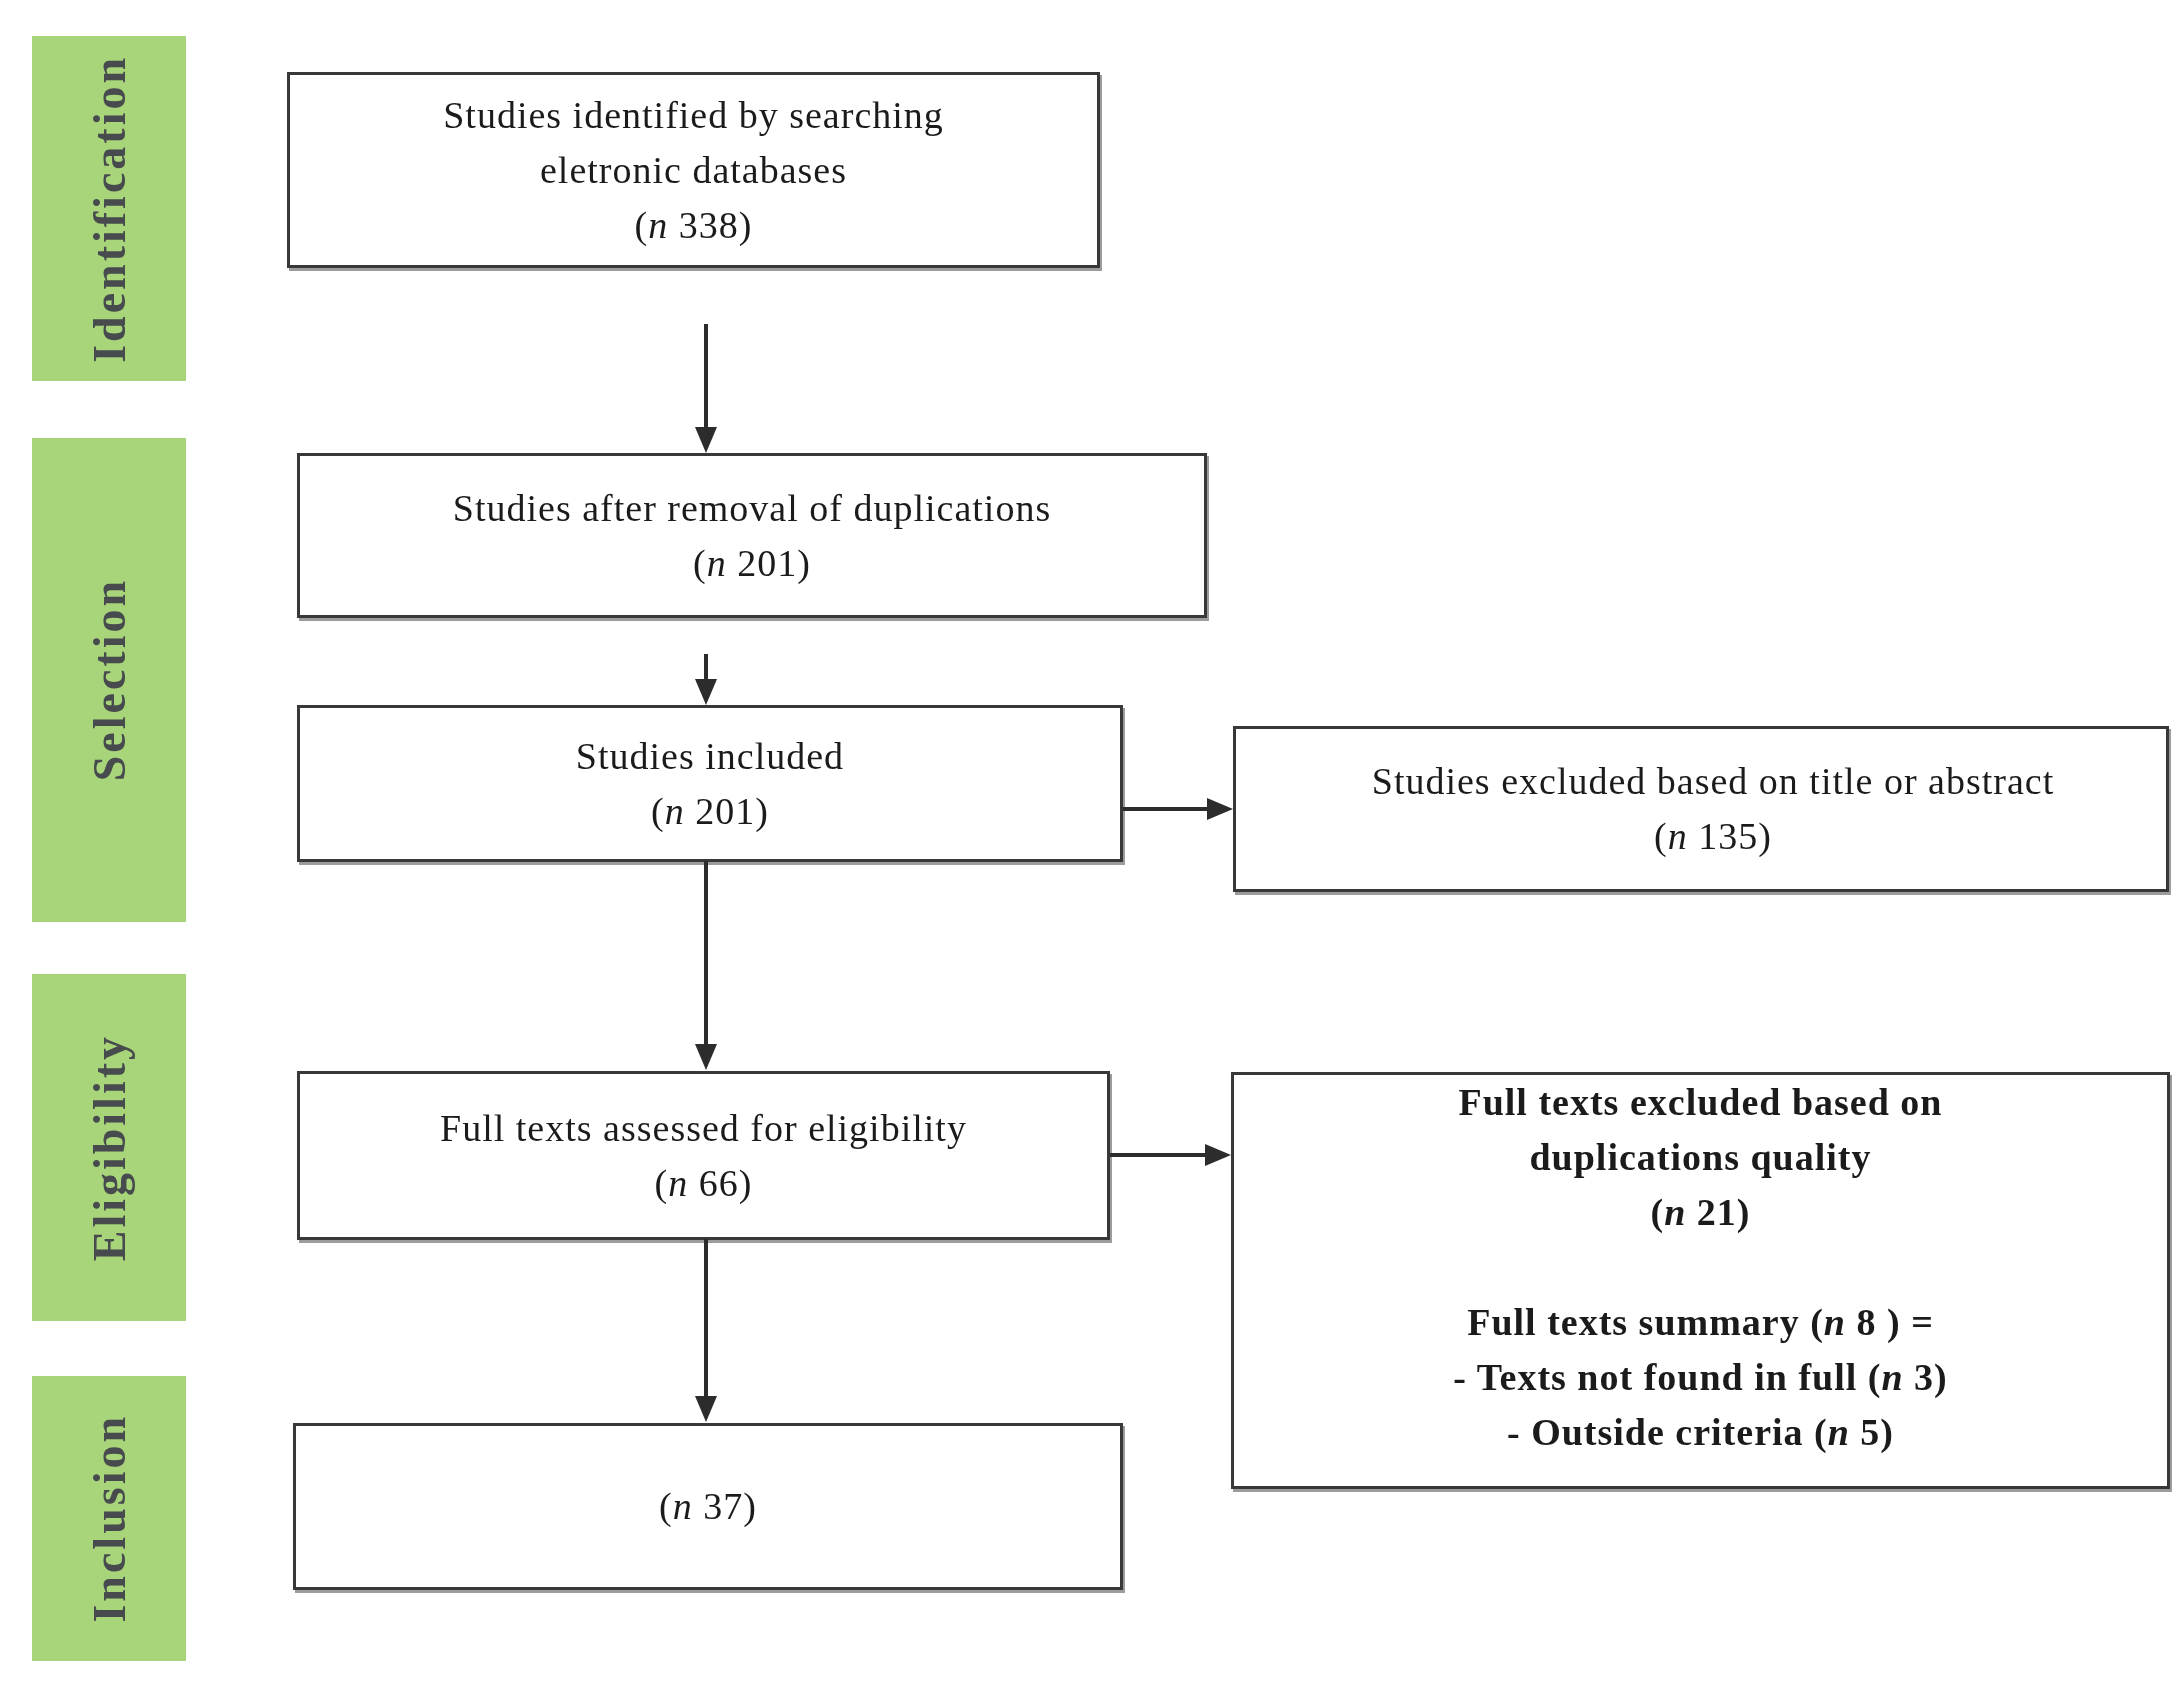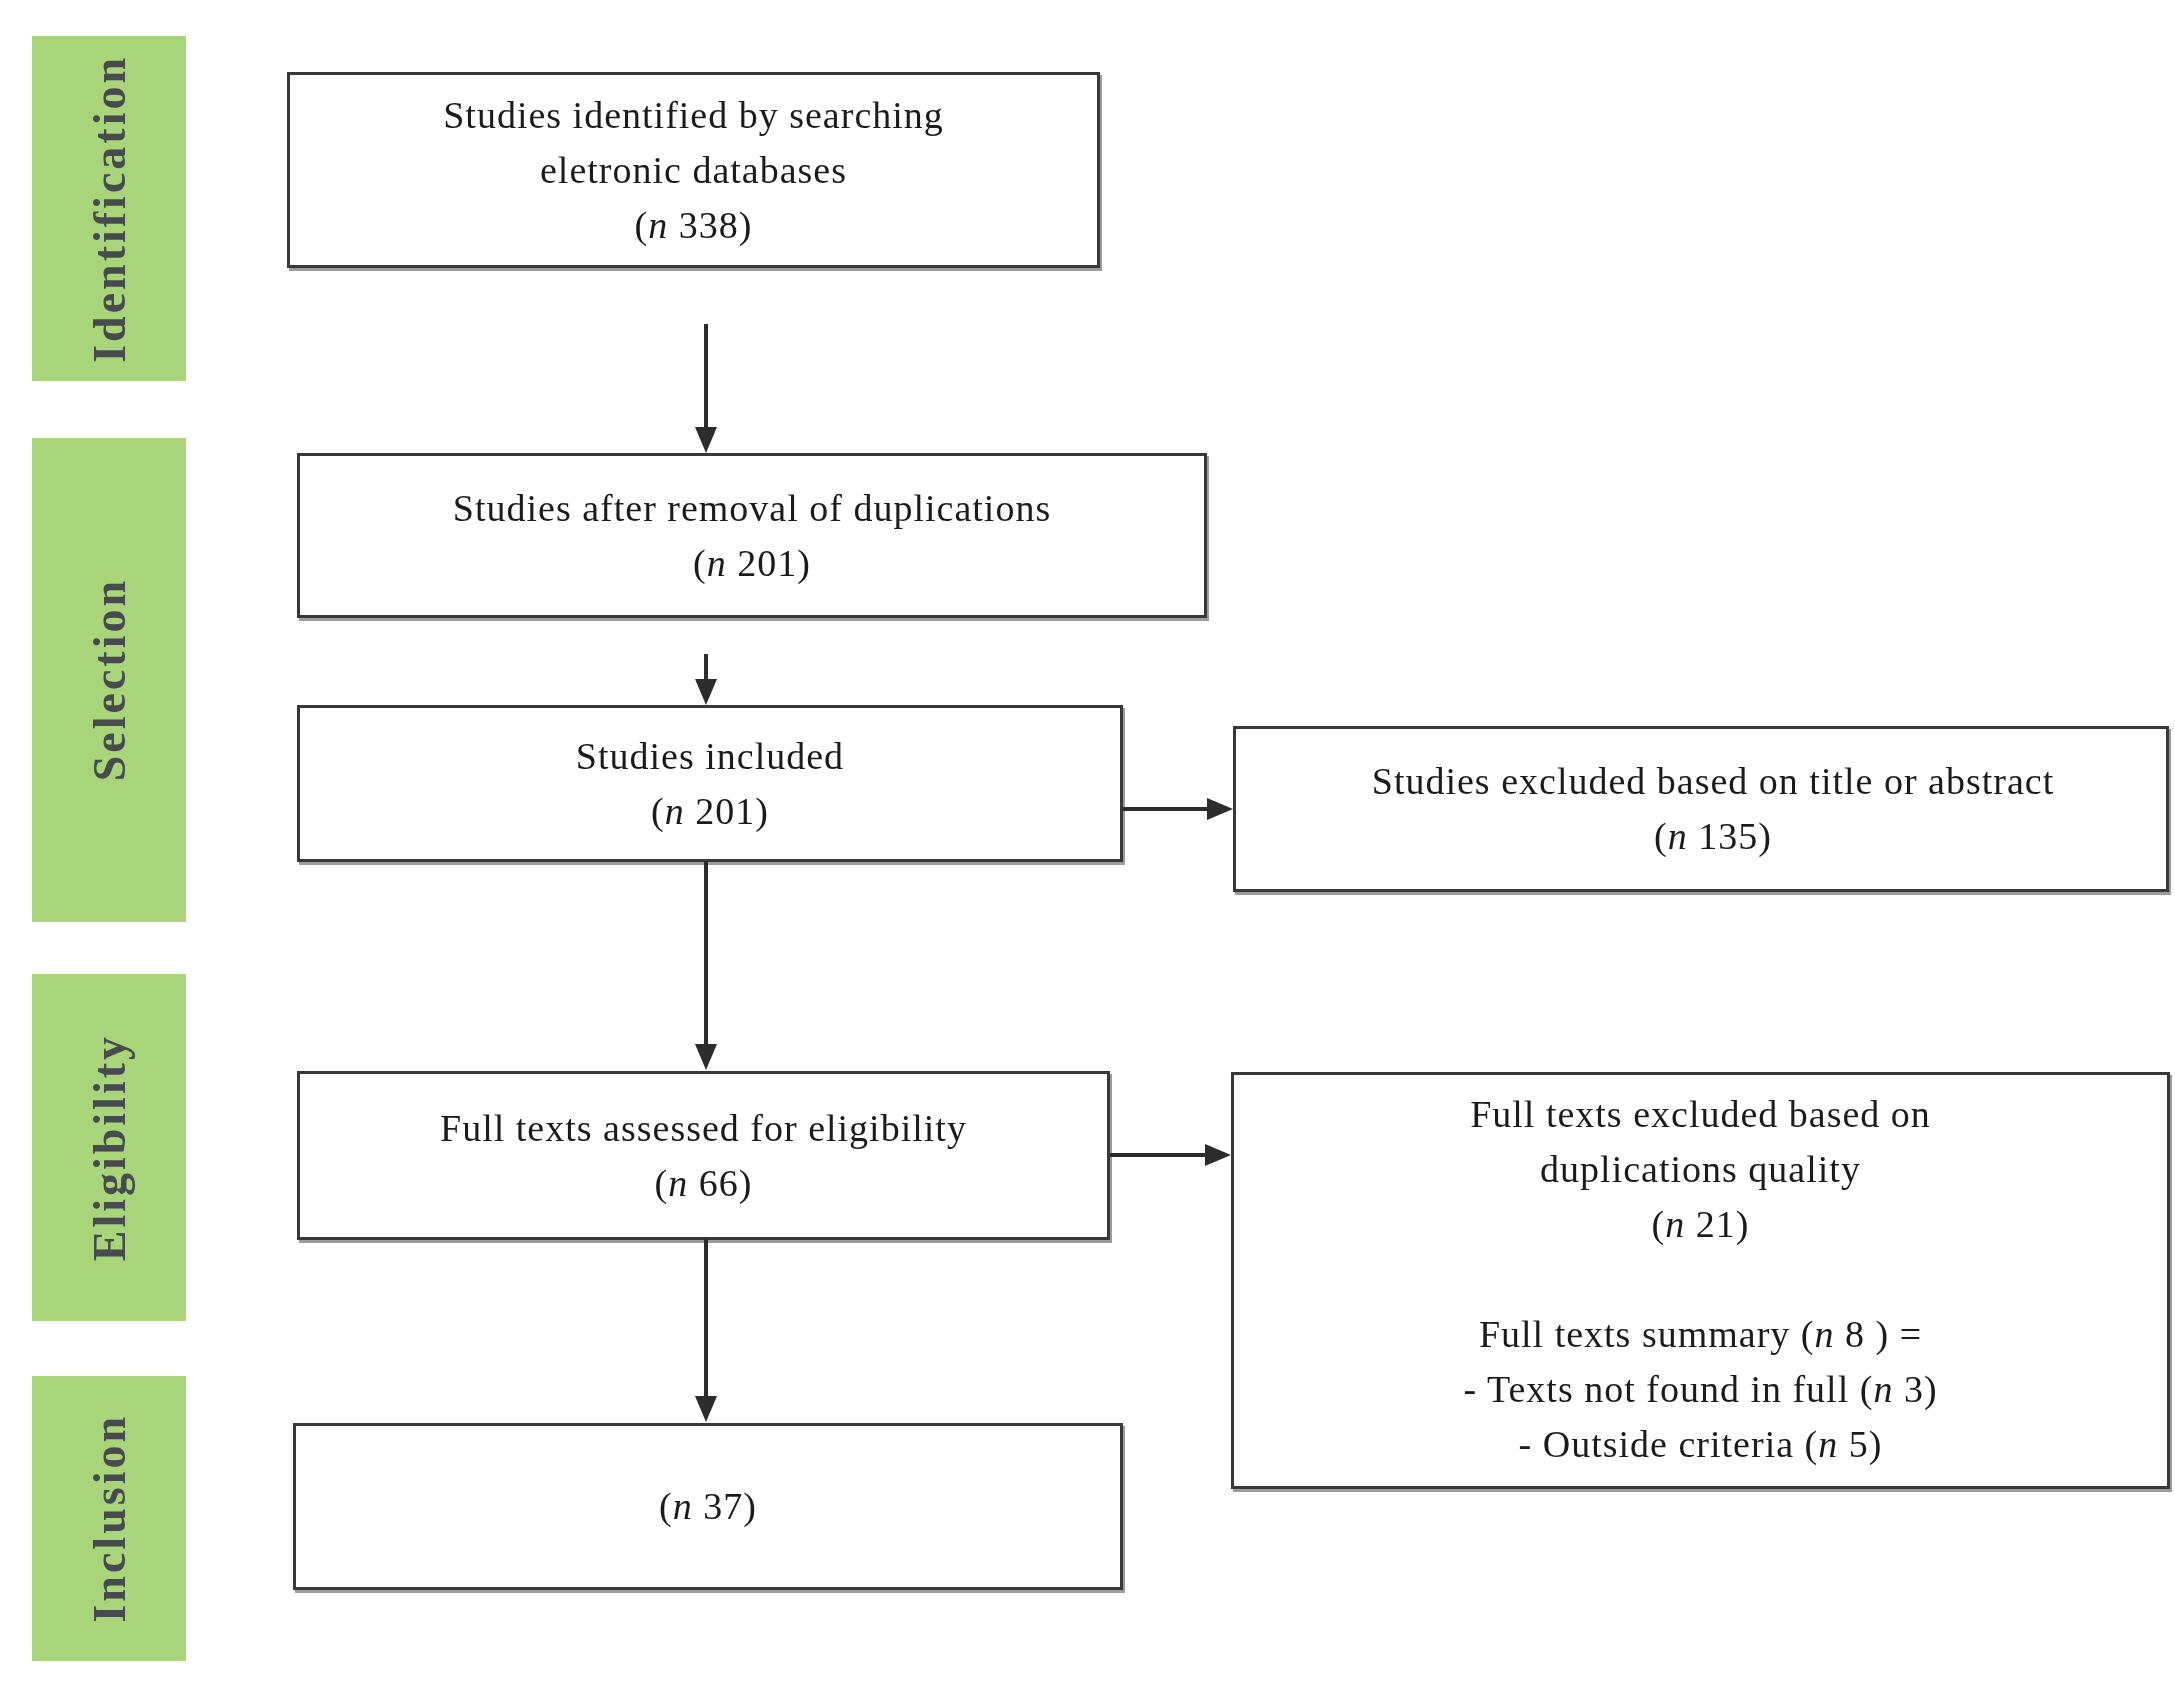--- a/index.html
+++ b/index.html
@@ -41,21 +41,21 @@
     border:3px solid var(--box-border);
     box-shadow:2px 3px 0 var(--shadow);
     display:flex;flex-direction:column;
     align-items:center;justify-content:center;
     text-align:center;
     font-size:38px;
     letter-spacing:1px;
     line-height:55px;
     color:var(--box-text);
   }
-  .fbox.top-align{justify-content:flex-start;padding-top:12px;}
+  .fbox.top-align{justify-content:flex-start;font-weight:bold;}
   .tline{white-space:pre;}
   .tline.blank::after{content:"\00a0";}
   .tline i{font-style:italic;}
   
   .varrow{position:absolute;width:4px;background:var(--arrow);}
   .varrow::after{
     content:"";position:absolute;left:50%;bottom:-25px;transform:translateX(-50%);
     width:0;height:0;
     border-left:11px solid transparent;border-right:11px solid transparent;
     border-top:26px solid var(--arrow);

